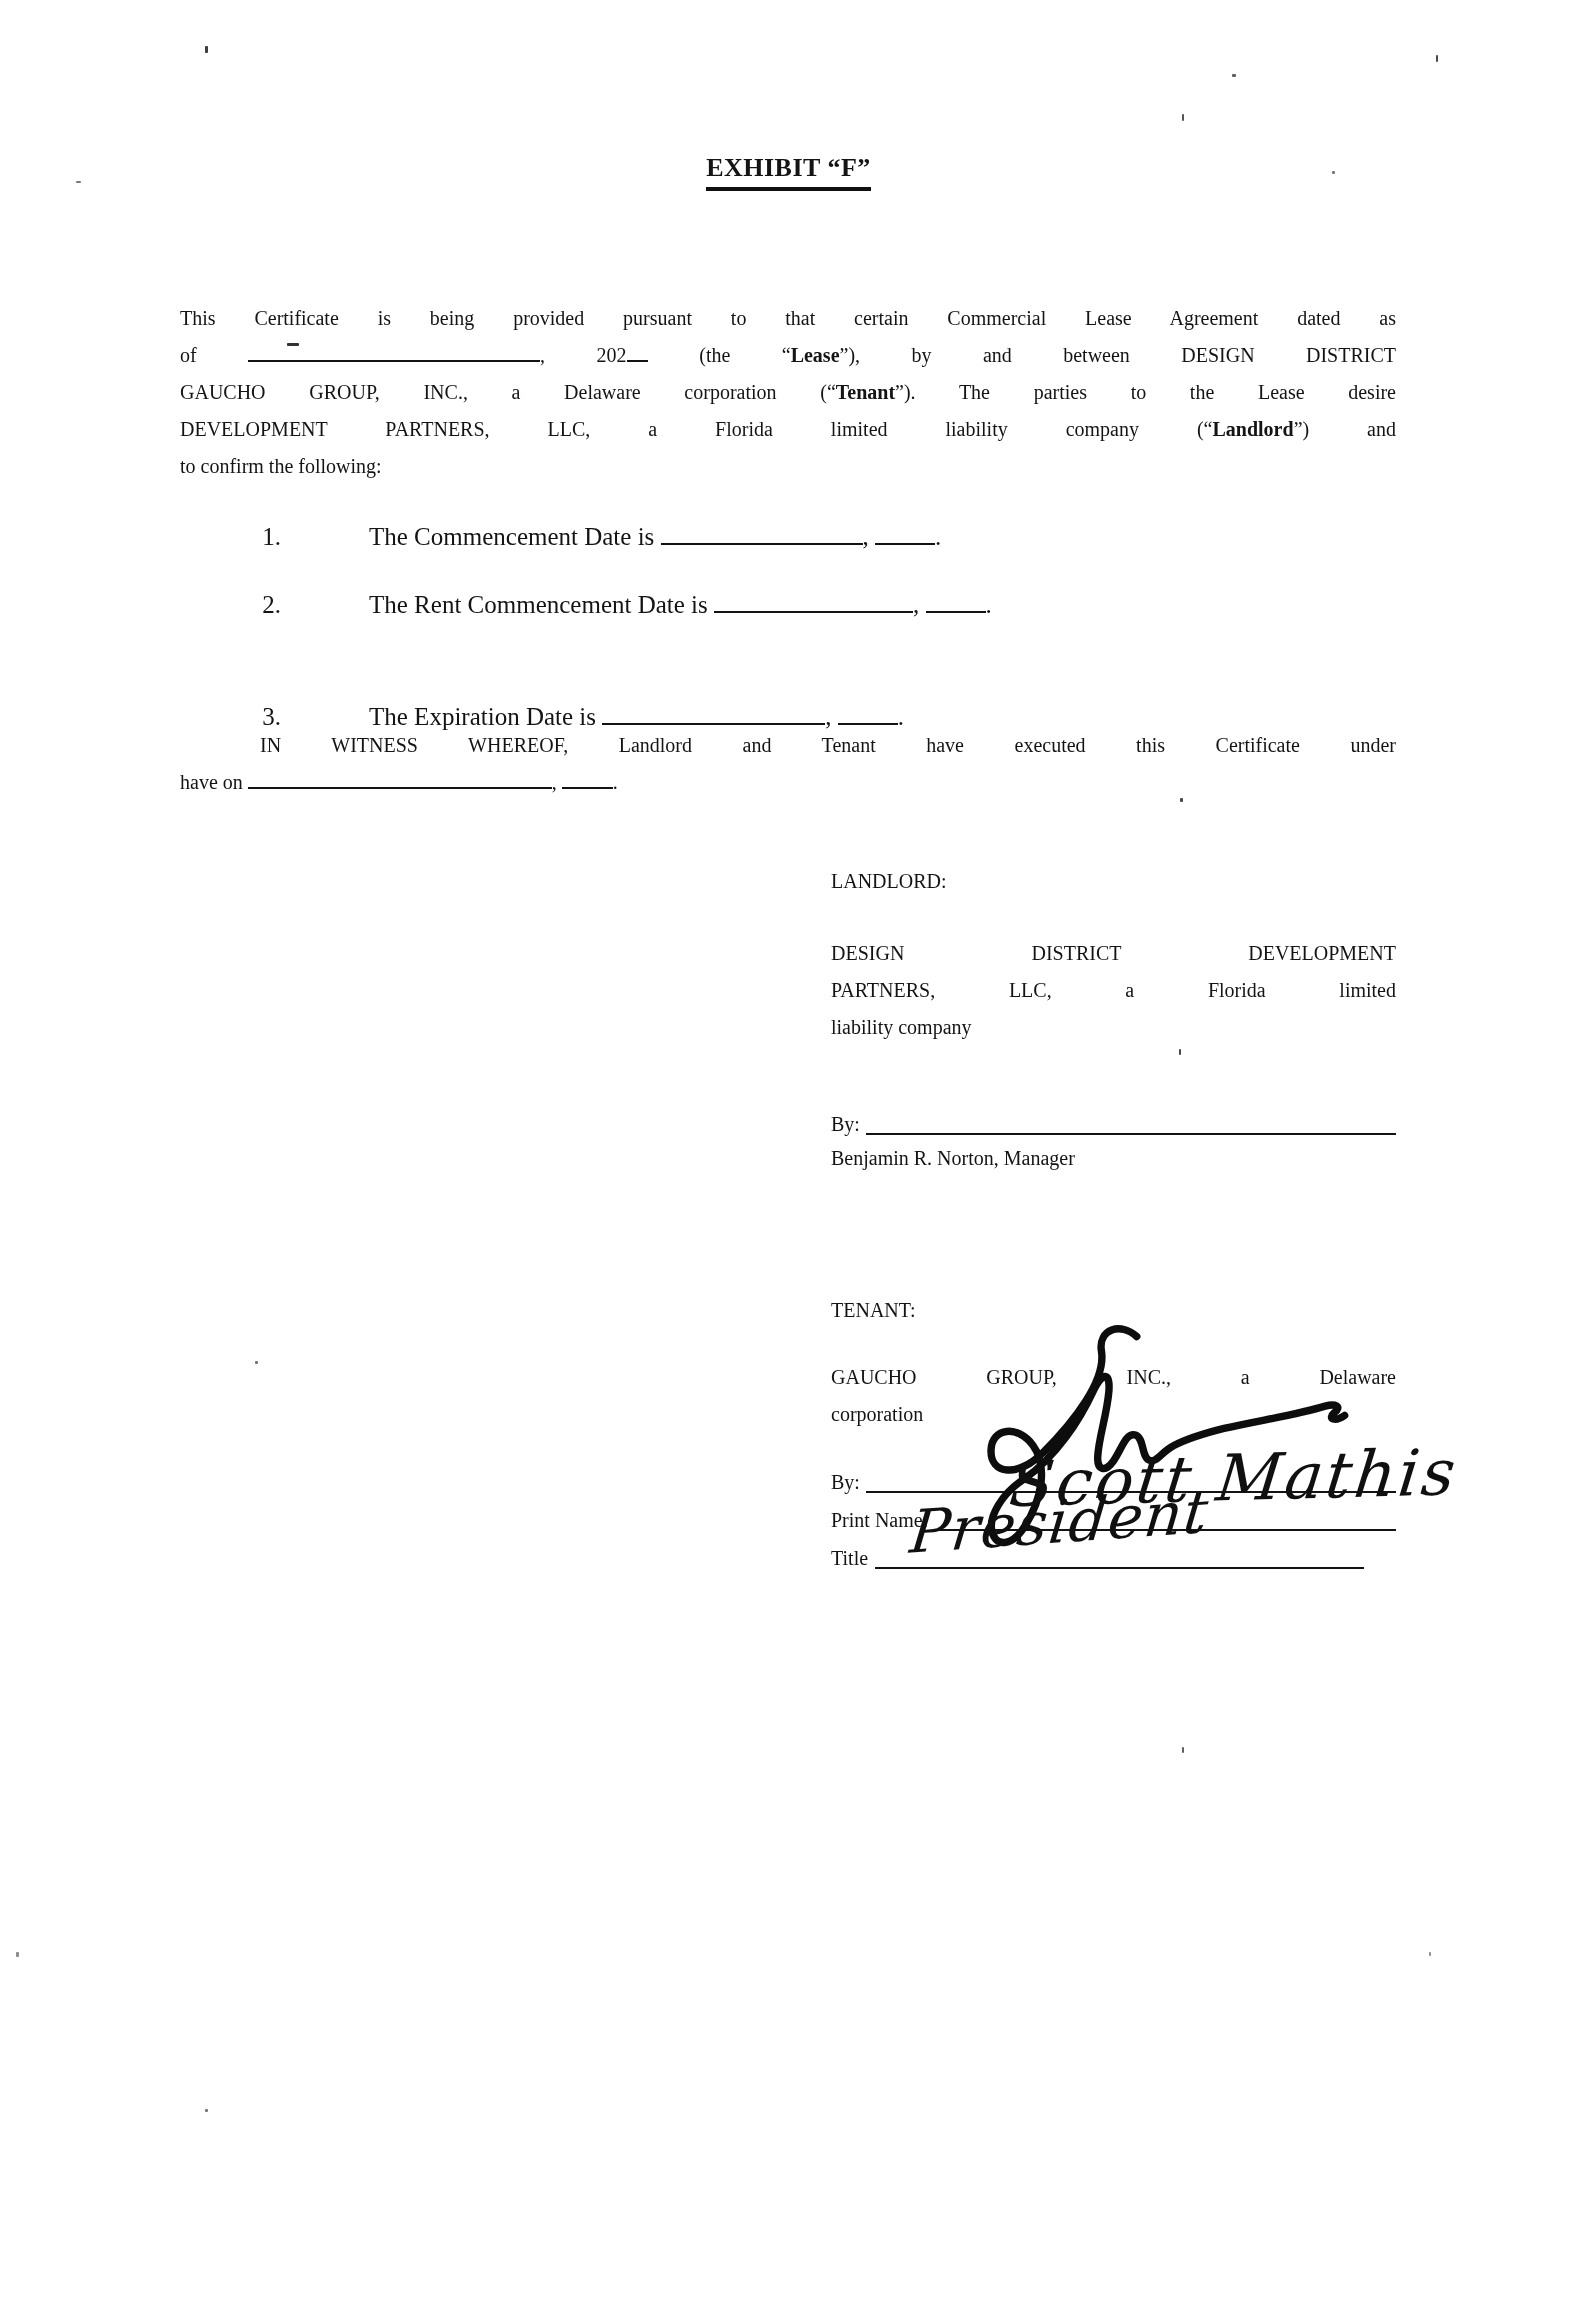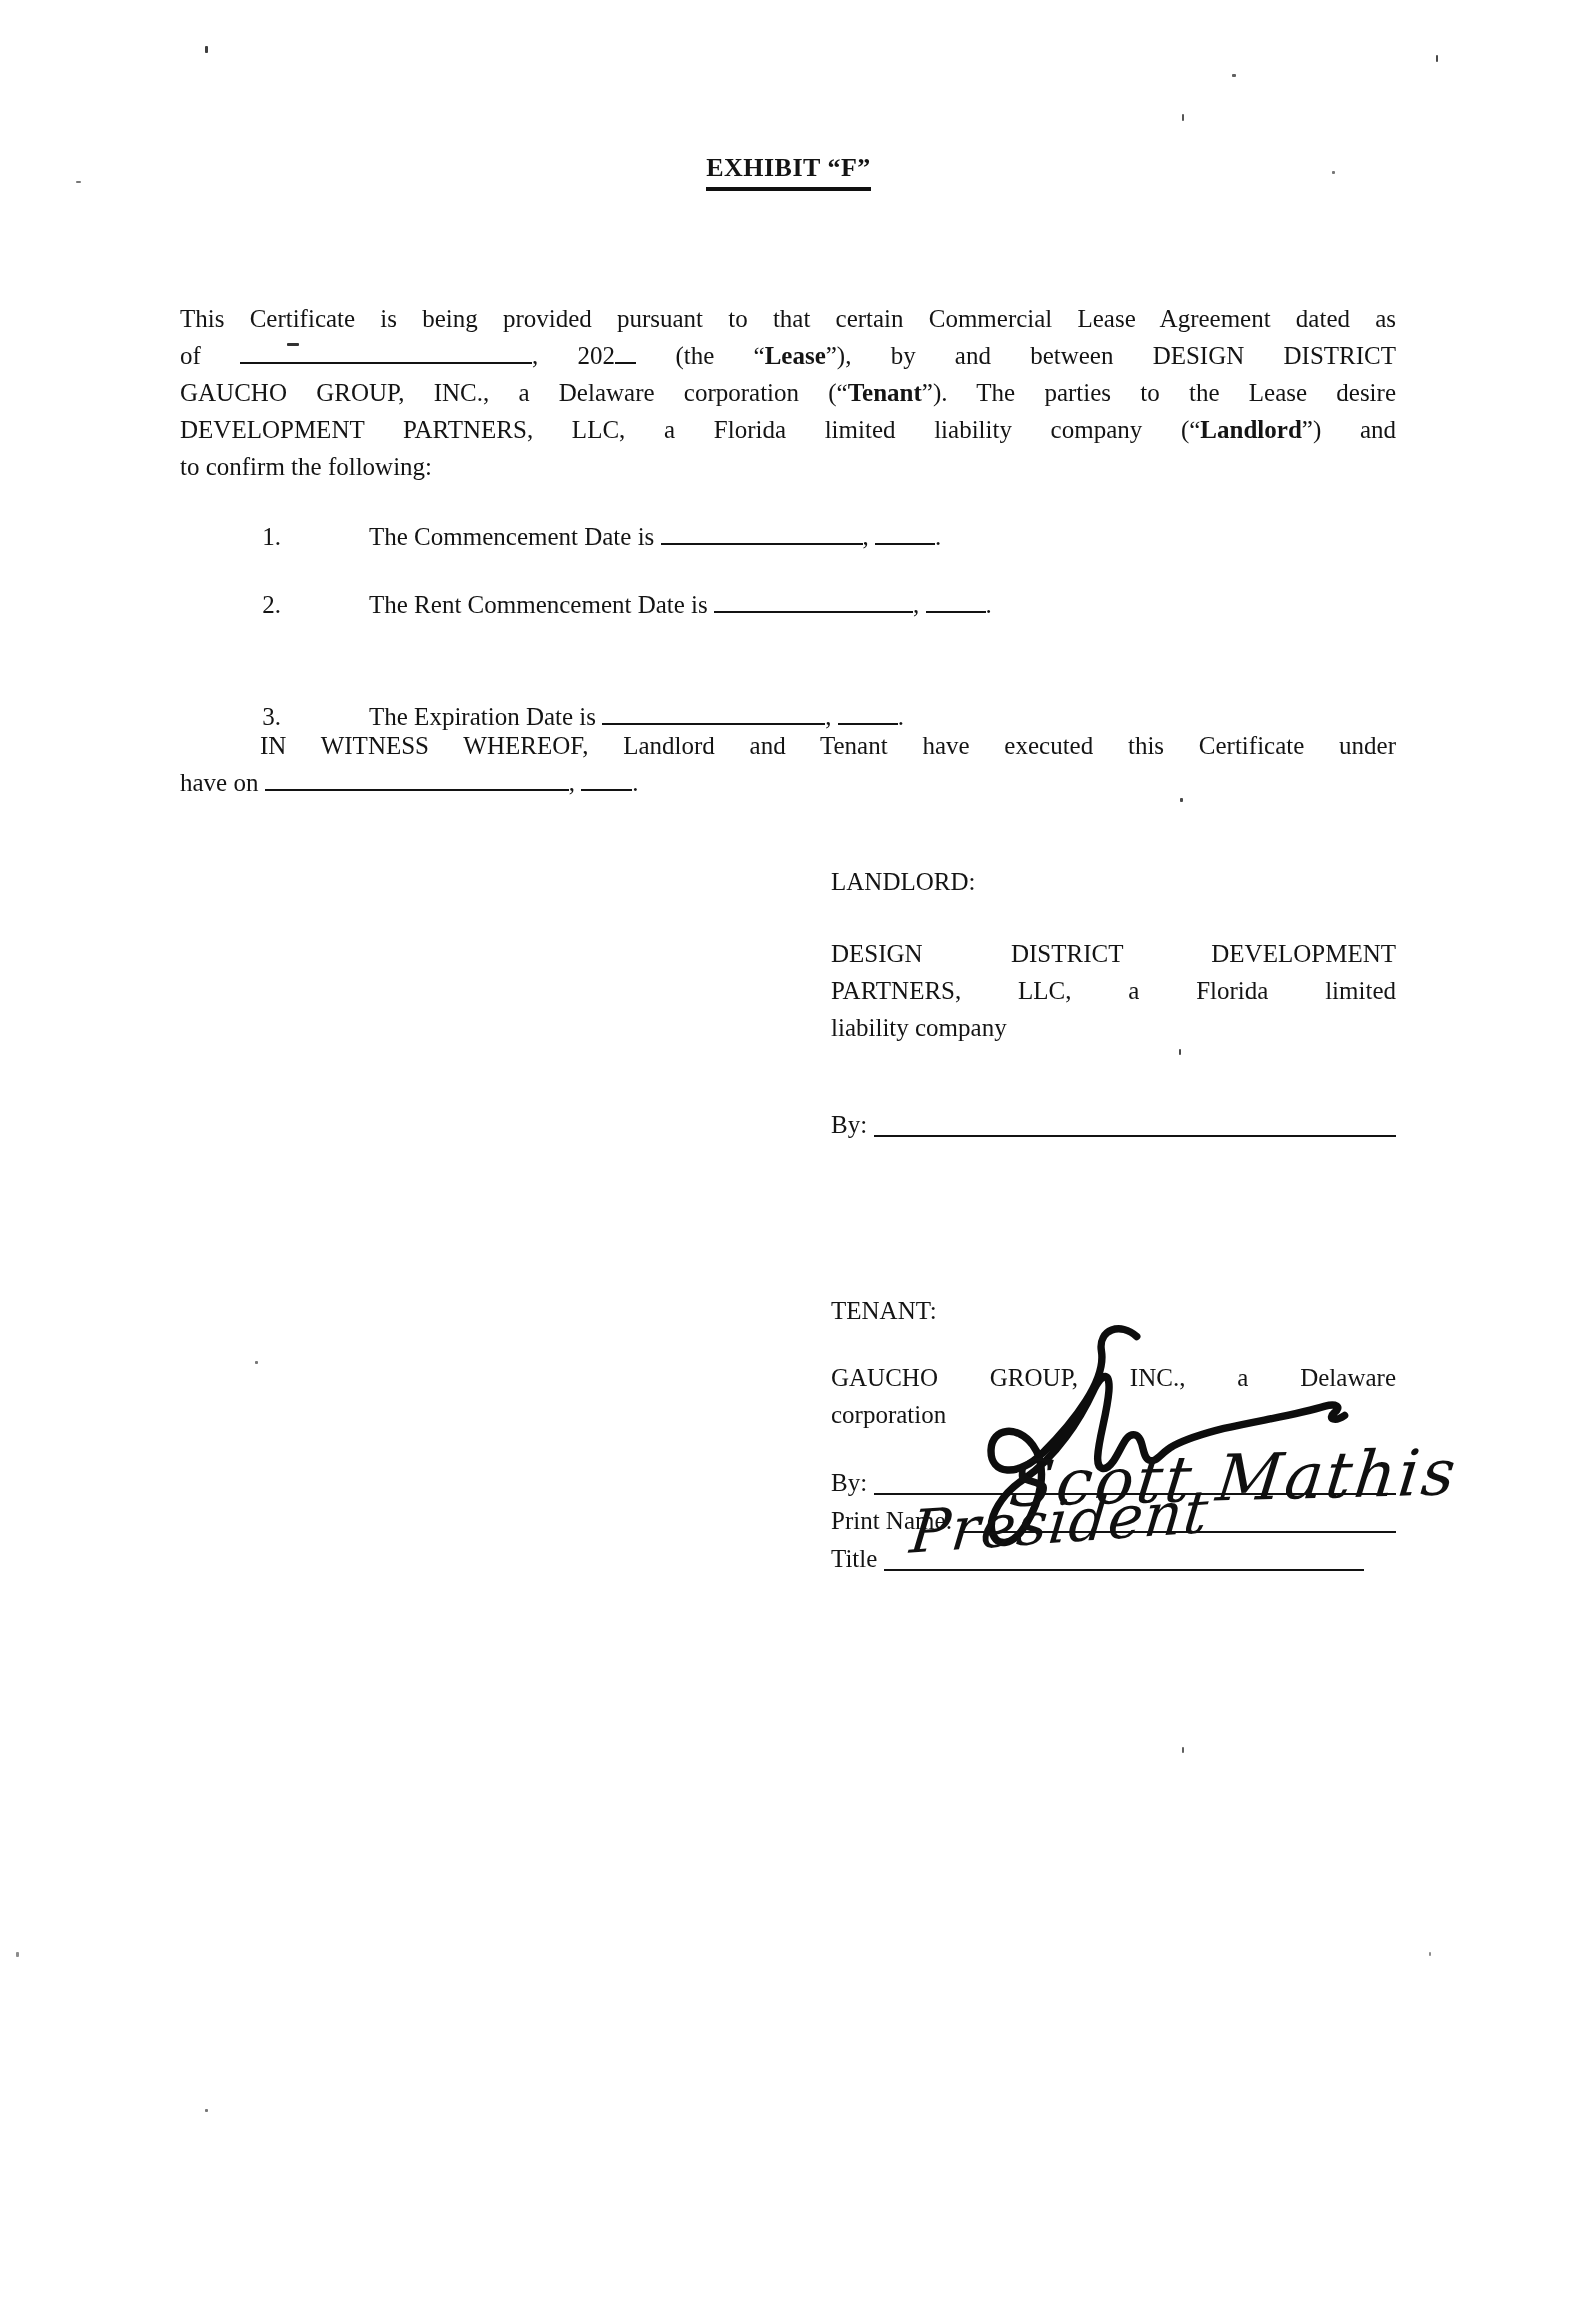--- a/index.html
+++ b/index.html
@@ -12,21 +12,21 @@
     overflow:hidden;
   }
   .abs{position:absolute;}
   .center{left:0;width:1577px;text-align:center;}
   .heading{
     font-weight:bold;font-size:26px;letter-spacing:0.5px;
   }
   .heading .hl{
     display:inline-block;border-bottom:4.2px solid #101010;padding-bottom:3.7px;
   }
-  .bodytext{font-size:25px;line-height:37px;}
+  .bodytext{font-size:20px;line-height:37px;}
   .col{left:180px;width:1216px;}
   .rcol{left:831px;width:565px;}
   .jline{text-align:justify;text-align-last:justify;}
   .blank{
     display:inline-block;
     border-bottom:2.8px solid #131313;
     height:0.95em;
     vertical-align:baseline;
   }
   .item{left:180px;width:1216px;font-size:25px;padding-left:0;}
@@ -101,20 +101,21 @@
   <div class="abs rcol bodytext" style="top:935px;">
     <div class="jline">DESIGN DISTRICT DEVELOPMENT</div>
     <div class="jline">PARTNERS, LLC, a Florida limited</div>
     <div>liability company</div>
   </div>
   <div class="abs rcol bodytext" style="top:863px;">LANDLORD:</div>
   <div class="abs rcol bodytext flexrow" style="top:1106px;">
     <span>By:</span>
     <span class="blank"></span>
   </div>
+  <div class="abs rcol bodytext" style="top:1140px;">Benjamin R. Norton, Manager</div>
 
   <div class="abs rcol bodytext" style="top:1292px;">TENANT:</div>
   <div class="abs rcol bodytext" style="top:1359px;">
     <div class="jline">GAUCHO GROUP, INC., a Delaware</div>
     <div>corporation</div>
   </div>
   <div class="abs rcol bodytext flexrow" style="top:1464px;">
     <span>By:</span>
     <span class="blank"></span>
   </div>

